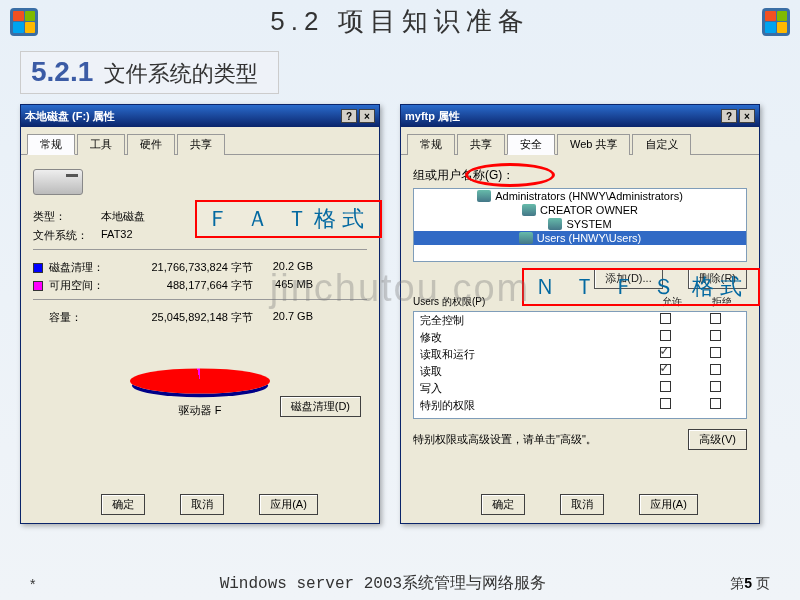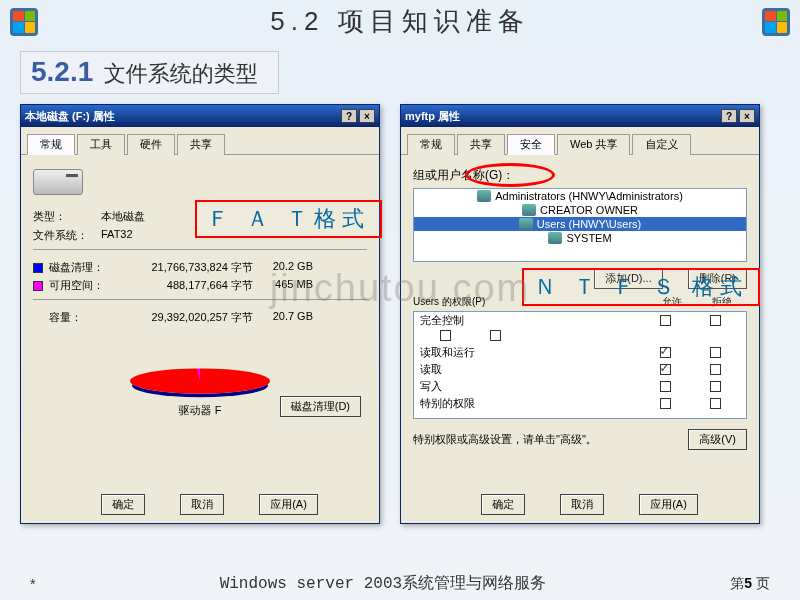--- a/index.html
+++ b/index.html
@@ -44,21 +44,21 @@
 .red-oval { position: absolute; border: 3px solid #f00; border-radius: 50%; width: 90px; height: 24px; pointer-events: none; left: 465px; top: 163px; }
 .grp-lbl { font-size: 12px; margin: 4px 0; }
 .listbox { border: 1px solid #7f9db9; background: #fff; height: 74px; overflow: hidden; }
 .li-row { display: flex; align-items: center; padding: 1px 4px; font-size: 11px; gap: 4px; justify-content: center; }
 .li-row.sel { background: #316ac5; color: #fff; }
 .grp-ico { width: 14px; height: 12px; background: linear-gradient(#6ba, #478); border-radius: 2px; display: inline-block; }
 .perm-hdr { display: flex; font-size: 10px; margin: 6px 0 2px 0; }
 .perm-hdr .ph-l { flex: 1; }
 .perm-hdr .ph-a { width: 50px; text-align: center; }
 .perm-list { border: 1px solid #7f9db9; background: #fff; height: 108px; overflow-y: scroll; }
-.perm-row { display: flex; align-items: flex-end; padding: 1px 6px; font-size: 11px; }
+.perm-row { display: flex; align-items: flex-start; padding: 1px 6px; font-size: 11px; }
 .perm-row .pn { flex: 1; }
 .perm-row .pc { width: 50px; text-align: center; }
 .cb { width: 11px; height: 11px; border: 1px solid #333; display: inline-block; background: #fff; position: relative; }
 .cb.ck::after { content: "✓"; position: absolute; left: -1px; top: -4px; font-size: 12px; color: #444; }
 .adv-row { display: flex; align-items: center; margin-top: 10px; font-size: 11px; gap: 6px; }
 .adv-row .at { flex: 1; }
 .btn-cluster { display: flex; justify-content: flex-end; gap: 6px; margin-top: 6px; }
 .footer { position: absolute; bottom: 6px; left: 0; right: 0; display: flex; align-items: center; padding: 0 30px; font-size: 14px; color: #333; }
 .footer .ft-c { flex: 1; text-align: center; font-family: "Courier New", monospace; font-size: 16px; }
 .footer .pg { color: #333; }
@@ -123,21 +123,21 @@
           <span class="sp-hr">20.2 GB</span>
         </div>
       <div class="space-row">
           <span class="sp-lbl"><span class="sq sq-mag"></span><span>可用空间：</span></span>
           <span class="sp-bytes">488,177,664 字节</span>
           <span class="sp-hr">465 MB</span>
         </div>
       <div class="hr"></div>
       <div class="space-row">
           <span class="sp-lbl" style="padding-left:16px">容量：</span>
-          <span class="sp-bytes">29,392,020,257 字节</span>
+          <span class="sp-bytes">25,045,892,148 字节</span>
           <span class="sp-hr">20.7 GB</span>
         </div>
       <div class="pie"></div>
       <div class="drive-lbl">驱动器 F</div>
       <button class="btn disk-clean">磁盘清理(D)</button>
     </div>
     <div class="dlg-footer">
       <button class="btn">确定</button>
       <button class="btn">取消</button>
       <button class="btn">应用(A)</button>
@@ -161,45 +161,46 @@
       <div class="grp-lbl">组或用户名称(G)：</div>
       <div class="listbox">
         <div class="li-row">
             <span class="grp-ico"></span>
             <span>Administrators (HNWY\Administrators)</span>
           </div>
         <div class="li-row">
             <span class="grp-ico"></span>
             <span>CREATOR OWNER</span>
           </div>
+        <div class="li-row">
+            <span class="grp-ico"></span>
+            <span>SYSTEM</span>
+          </div>
         <div class="li-row sel">
             <span class="grp-ico"></span>
             <span>Users (HNWY\Users)</span>
-          </div>
-        <div class="li-row">
-            <span class="grp-ico"></span>
-            <span>SYSTEM</span>
           </div>
       </div>
       <div class="btn-cluster">
         <button class="btn">添加(D)...</button>
         <button class="btn">删除(R)</button>
       </div>
       <div class="perm-hdr">
         <span class="ph-l">Users 的权限(P)</span>
         <span class="ph-a">允许</span>
         <span class="ph-a">拒绝</span>
       </div>
       <div class="perm-list">
         <div class="perm-row">
             <span class="pn">完全控制</span>
             <span class="pc"><span class="cb"></span></span>
             <span class="pc"><span class="cb"></span></span>
           </div>
         <div class="perm-row">
+            <span class="pn">修改</span>
             <span class="pc"><span class="cb"></span></span>
             <span class="pc"><span class="cb"></span></span>
           </div>
         <div class="perm-row">
             <span class="pn">读取和运行</span>
             <span class="pc"><span class="cb ck"></span></span>
             <span class="pc"><span class="cb"></span></span>
           </div>
         <div class="perm-row">
             <span class="pn">读取</span>

